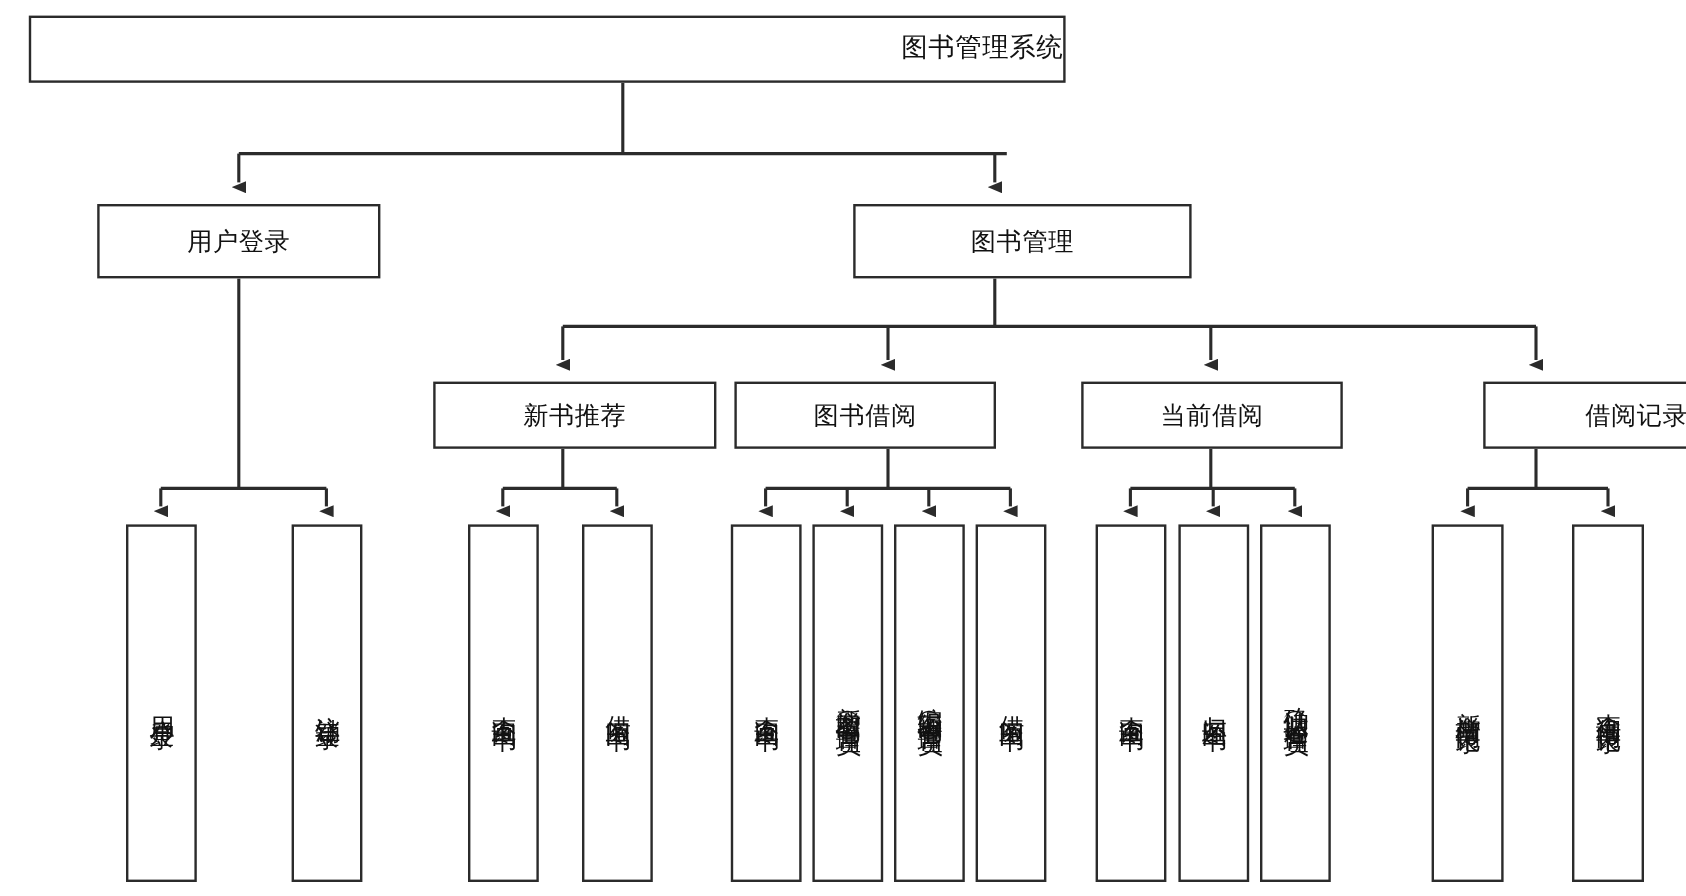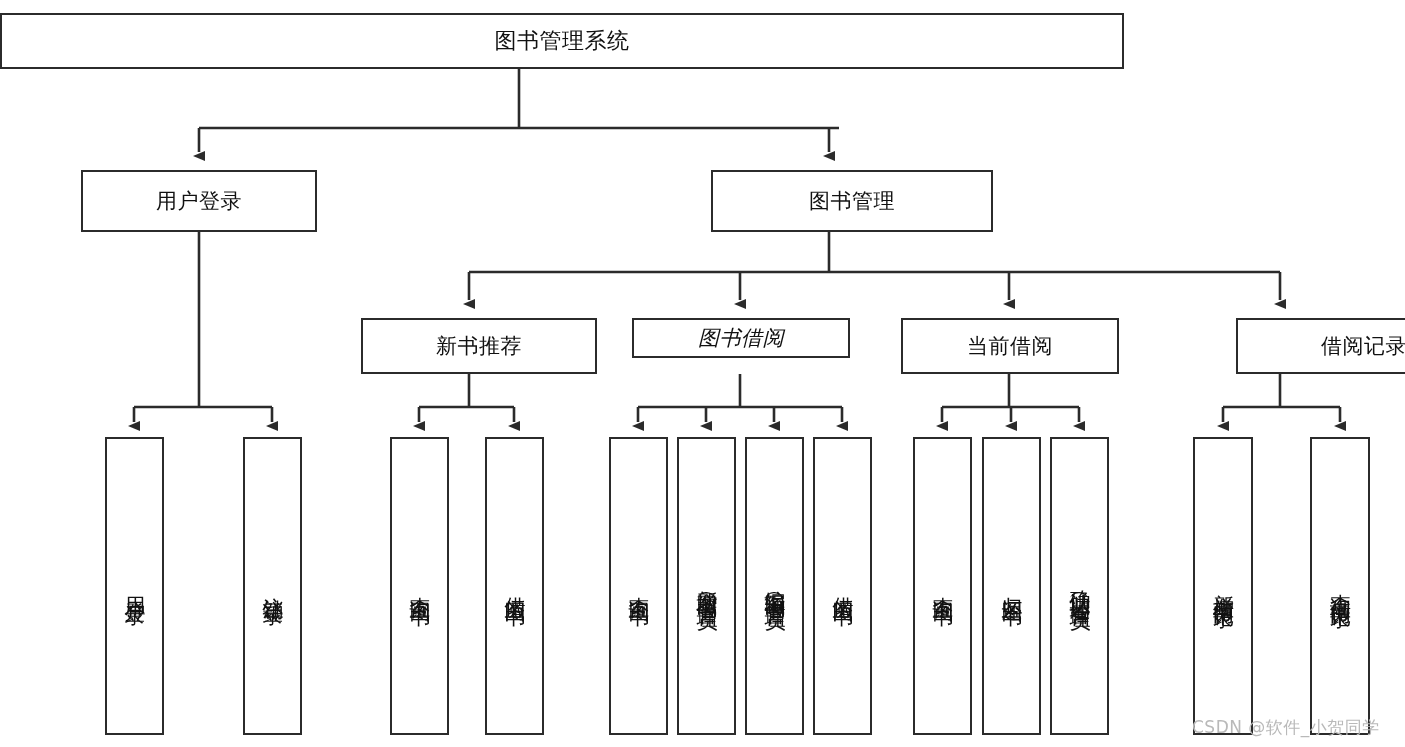--- a/index.html
+++ b/index.html
@@ -122,35 +122,35 @@
       <path d="M 1011 407 L 1011 422" marker-end="url(#arrow)"></path>
       <path d="M 1079 407 L 1079 422" marker-end="url(#arrow)"></path>
 
       <path d="M 1280 374 L 1280 407"></path>
       <path d="M 1223 407 L 1340 407"></path>
       <path d="M 1223 407 L 1223 422" marker-end="url(#arrow)"></path>
       <path d="M 1340 407 L 1340 422" marker-end="url(#arrow)"></path>
     </g>
   </svg>
 
-  <div class="node horiz root" style="left: 0; top: 13px; width: 1124px; height: 56px;">
+  <div class="node horiz root" style="left: 24px; top: 13px; width: 864px; height: 56px; justify-content: flex-end;">
     <span class="label">图书管理系统</span>
   </div>
 
   <div class="node horiz lvl2" style="left: 81px; top: 170px; width: 236px; height: 62px;">
     <span class="label">用户登录</span>
   </div>
   <div class="node horiz lvl2" style="left: 711px; top: 170px; width: 282px; height: 62px;">
     <span class="label">图书管理</span>
   </div>
 
   <div class="node horiz lvl3" style="left: 361px; top: 318px; width: 236px; height: 56px;">
     <span class="label">新书推荐</span>
   </div>
-  <div class="node horiz lvl3" style="left: 632px; top: 318px; width: 218px; height: 40px; font-style: italic;">
+  <div class="node horiz lvl3" style="left: 612px; top: 318px; width: 218px; height: 56px;">
     <span class="label">图书借阅</span>
   </div>
   <div class="node horiz lvl3" style="left: 901px; top: 318px; width: 218px; height: 56px; align-items: center;">
     <span class="label">当前借阅</span>
   </div>
   <div class="node horiz lvl3" style="left: 1236px; top: 318px; width: 256px; height: 56px;">
     <span class="label">借阅记录</span>
   </div>
 
   <div class="node vert" style="left: 105px; top: 437px; width: 59px; height: 298px;">
@@ -186,15 +186,14 @@
   <div class="node vert" style="left: 1050px; top: 437px; width: 59px; height: 298px;">
     <span class="label">确认归还（管理员）</span>
   </div>
   <div class="node vert" style="left: 1193px; top: 437px; width: 60px; height: 298px;">
     <span class="label">新增借阅记录</span>
   </div>
   <div class="node vert" style="left: 1310px; top: 437px; width: 60px; height: 298px;">
     <span class="label">查询借阅记录</span>
   </div>
 
-  <div class="watermark" style="left: 1192px; top: 716px;">CSDN @软件_小贺同学</div>
 
 </div>
 
 </body></html>

